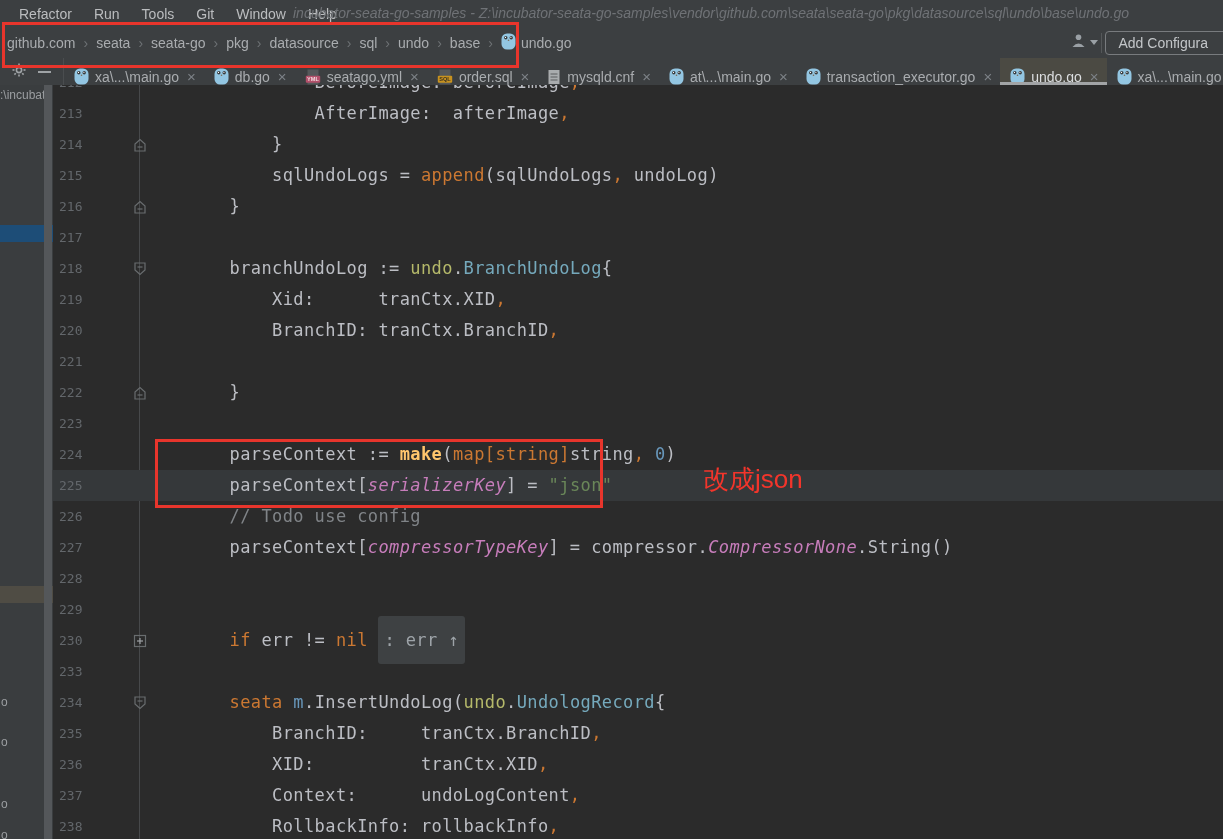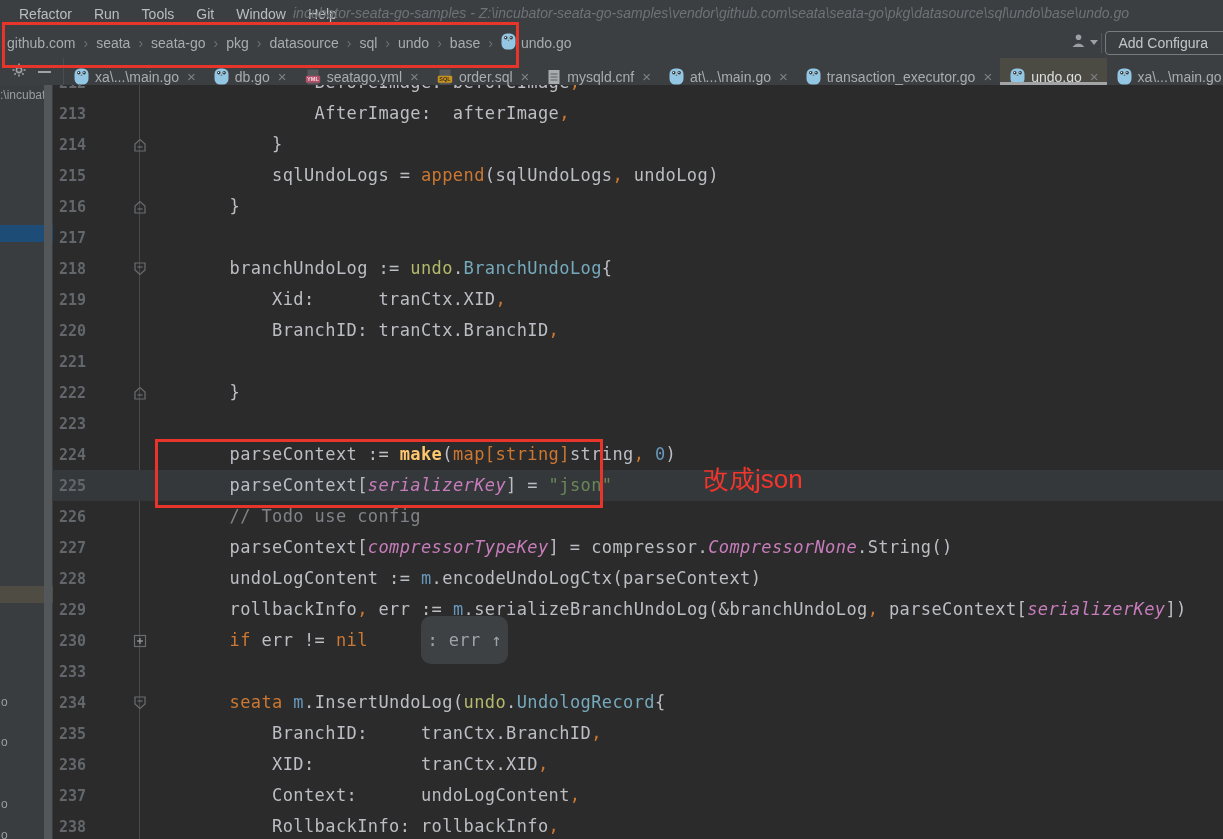--- a/index.html
+++ b/index.html
@@ -46,36 +46,36 @@
   .lp-row-blue{position:absolute;left:0;top:140px;width:53px;height:17px;background:#1d4d77;}
   .lp-row-tan{position:absolute;left:0;top:501px;width:53px;height:17px;background:#4f4c44;}
   .lp-frag{position:absolute;left:1px;font-size:12px;color:#9b9ea1;}
   
   .editor{position:absolute;left:53px;top:0;right:0;bottom:0;background:#2b2b2b;overflow:hidden;}
   .code-scroll{position:absolute;left:0;top:-18px;right:0;}
   .gutter-line{position:absolute;left:86px;top:0;width:1px;height:779px;background:#47494b;}
   .crow{display:flex;align-items:center;height:31px;position:relative;}
   .crow.current{background:#35383a;}
   .lnum{width:44px;padding-left:6px;box-sizing:border-box;flex:0 0 44px;
-        font-family:"DejaVu Sans Mono",monospace;font-size:15px;color:#63676b;font-weight:bold;}
+        font-family:"DejaVu Sans Mono",monospace;font-size:13px;color:#63676b;}
   .fcol{flex:0 0 90px;position:relative;height:100%;}
   .fmark{position:absolute;left:36px;top:9px;width:14px;height:14px;cursor:pointer;}
   .ltext{margin:0;font-family:"DejaVu Sans Mono",monospace;font-size:17px;letter-spacing:0.4px;
          line-height:31px;white-space:pre;}
   
   .tk-d{color:#bcbec4}
   .tk-o{color:#cc7832}
   .tk-b{color:#6897bb}
   .tk-g{color:#6a8759}
   .tk-p{color:#c77dbb;font-style:italic}
   .tk-y{color:#ffc66d;font-weight:bold}
   .tk-k{color:#b5b96a}
   .tk-t{color:#75a9bc}
   .tk-c{color:#808488}
-  .tk-f{color:#9da3a8;background:#3e4143;border-radius:10px;padding:14px 6px;margin-left:43px;}
+  .tk-f{color:#9da3a8;background:#3e4143;border-radius:3px;padding:14px 6px;}
   
   .redbox{position:absolute;border:3px solid #e8352c;pointer-events:none;}
   .redbox1{left:2px;top:22px;width:511px;height:40px;}
   .redbox2{left:155px;top:439px;width:442px;height:63px;}
   .red-note{position:absolute;left:703px;top:462px;font-size:26px;color:#f3352b;
             font-family:"Liberation Sans",sans-serif;pointer-events:none;}
 </style>
 </head>
 <body>
 
@@ -391,26 +391,24 @@
             <pre class="ltext"><span class="tk-c">    // Todo use config</span></pre>
           </div>
           <div class="crow">
             <span class="lnum">227</span>
             <span class="fcol"></span>
             <pre class="ltext"><span class="tk-d">    parseContext[</span><span class="tk-p">compressorTypeKey</span><span class="tk-d">] = compressor.</span><span class="tk-p">CompressorNone</span><span class="tk-d">.String()</span></pre>
           </div>
           <div class="crow">
             <span class="lnum">228</span>
             <span class="fcol"></span>
-            <pre class="ltext"><span class="tk-d">    undoLogContent := </span><span class="tk-b">m</span><span class="tk-d">.encodeUndoLogCtx(parseContext)</span></pre>
           </div>
           <div class="crow">
             <span class="lnum">229</span>
             <span class="fcol"></span>
-            <pre class="ltext"><span class="tk-d">    rollbackInfo</span><span class="tk-o">,</span><span class="tk-d"> err := </span><span class="tk-b">m</span><span class="tk-d">.serializeBranchUndoLog(&amp;branchUndoLog</span><span class="tk-o">,</span><span class="tk-d"> parseContext[</span><span class="tk-p">serializerKey</span><span class="tk-d">])</span></pre>
           </div>
           <div class="crow">
             <span class="lnum">230</span>
             <span class="fcol">
               <span class="fmark"><svg width="14" height="14" viewBox="0 0 14 14">
                   <rect x="1.5" y="1.5" width="11" height="11" fill="none" stroke="#696d6f" stroke-width="1.2"></rect>
                   <line x1="4" y1="7" x2="10" y2="7" stroke="#9da1a4" stroke-width="1.2"></line>
                   <line x1="7" y1="4" x2="7" y2="10" stroke="#9da1a4" stroke-width="1.2"></line>
                 </svg></span>
             </span>

